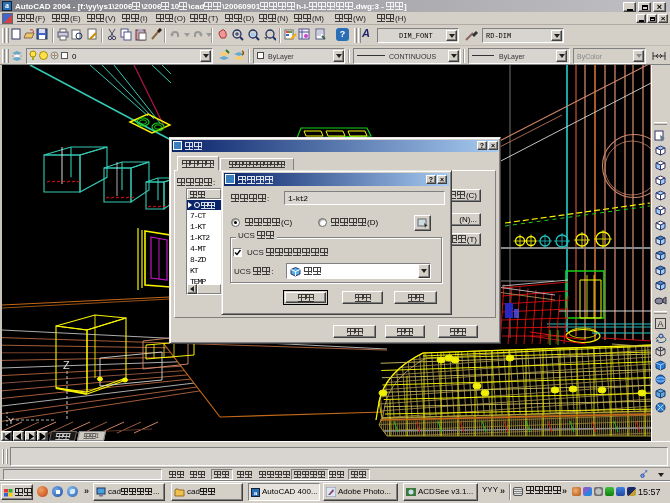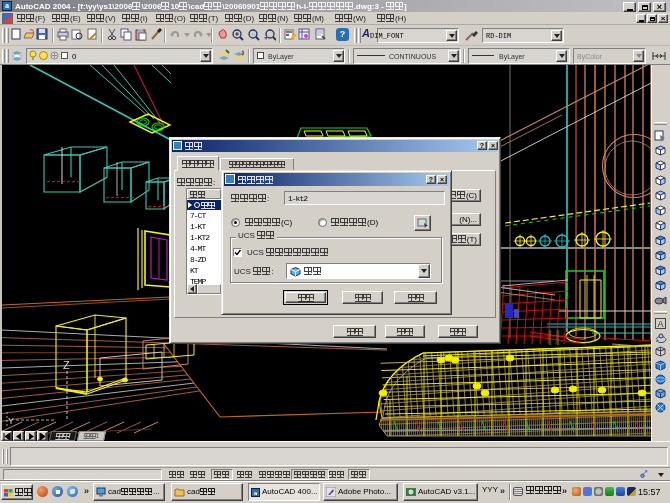--- a/index.html
+++ b/index.html
@@ -146,21 +146,21 @@
 <div class="abs" style="left:52px;top:28px;width:2px;height:15px;border-left:1px solid #999;border-right:1px solid #fff"></div>
 <div class="abs" style="left:101px;top:28px;width:2px;height:15px;border-left:1px solid #999;border-right:1px solid #fff"></div>
 <div class="abs" style="left:164px;top:28px;width:2px;height:15px;border-left:1px solid #999;border-right:1px solid #fff"></div>
 <div class="abs" style="left:211px;top:28px;width:2px;height:15px;border-left:1px solid #999;border-right:1px solid #fff"></div>
 <div class="abs" style="left:279px;top:28px;width:2px;height:15px;border-left:1px solid #999;border-right:1px solid #fff"></div>
 <div class="abs" style="left:336px;top:28px;width:13px;height:13px;border-radius:3px;background:#2a6fb5;color:#fff;font-size:9px;font-weight:bold;text-align:center;line-height:13px">?</div>
 <div class="abs" style="left:354px;top:28px;width:3px;height:15px;border-left:1px solid #fff;border-right:1px solid #888"></div>
 <div class="abs" style="left:358px;top:28px;width:3px;height:15px;border-left:1px solid #fff;border-right:1px solid #888"></div>
 <div class="abs" style="left:362px;top:28px;width:13px;height:13px;font-size:11px;font-weight:bold;color:#226;font-style:italic">A</div>
 <div class="abs sunken" style="left:377px;top:28px;width:82px;height:15px;background:#d8d5d0"></div>
-<div class="abs txt" style="left:370px;top:31px;font-size:7px;font-family:'Liberation Mono',monospace">DIM_FONT</div>
+<div class="abs txt" style="left:399px;top:31px;font-size:7px;font-family:'Liberation Mono',monospace">DIM_FONT</div>
 <div class="abs btn" style="left:446px;top:30px;width:11px;height:11px">
     <span style="border-left:3px solid transparent;border-right:3px solid transparent;border-top:4px solid #222"></span>
   </div>
 <div class="abs" style="left:465px;top:30px;width:14px;height:10px"><svg width="13" height="13" viewBox="0 0 13 13">
       <path d="M1 10 L8 3" stroke="#866" stroke-width="2"></path>
       <path d="M8 6 L12 2" stroke="#333" stroke-width="3"></path>
     </svg></div>
 <div class="abs sunken" style="left:482px;top:28px;width:82px;height:15px;background:#d8d5d0"></div>
 <div class="abs txt" style="left:486px;top:31px;font-size:7px;font-family:'Liberation Mono',monospace">RD-DIM</div>
 <div class="abs btn" style="left:551px;top:30px;width:11px;height:11px">
@@ -674,21 +674,21 @@
       <rect x="0" y="0" width="10" height="10" fill="#dce6f0" stroke="#88a"></rect>
       <path d="M2 8 L7 2 L8 4 L4 8 Z" fill="#846"></path>
     </svg>
     <span style="font-size:8px;margin-left:2px;white-space:nowrap;overflow:hidden">Adobe Photo...</span>
   </div>
 <div class="abs" style="left:403px;top:483px;width:75px;height:18px;border:1px solid;border-color:#fff #404040 #404040 #fff;box-shadow:inset -1px -1px 0 #808080;background:#d4d0c8;display:flex;align-items:center;padding:0 2px;overflow:hidden">
     <svg width="10" height="10" viewBox="0 0 10 10">
       <rect x="0" y="1" width="10" height="8" fill="#3a7a3a"></rect>
       <circle cx="5" cy="5" r="2.5" fill="#cde"></circle>
     </svg>
-    <span style="font-size:8px;margin-left:2px;white-space:nowrap;overflow:hidden">AutoCAD v3.1...</span>
+    <span style="font-size:8px;margin-left:2px;white-space:nowrap;overflow:hidden">ACDSee v3.1...</span>
   </div>
 <div class="abs" style="left:482px;top:485px;font-size:8px;color:#000">YYY</div>
 <div class="abs" style="left:500px;top:486px;font-size:9px;font-weight:bold;color:#222">»</div>
 <div class="abs" style="left:509px;top:484px;width:2px;height:16px;border-left:1px solid #888;border-right:1px solid #fff"></div>
 <div class="abs" style="left:513px;top:487px;width:10px;height:9px;border:1px solid #555;border-radius:2px;background:repeating-linear-gradient(0deg,#ddd 0 1px,#888 1px 2px)"></div>
 <div class="abs" style="left:526px;top:486px"><i class="z" style="width:8px;height:8px;margin-right:1px;color:#000;"></i><i class="z" style="width:8px;height:8px;margin-right:1px;color:#000;"></i><i class="z" style="width:8px;height:8px;margin-right:1px;color:#000;"></i><i class="z" style="width:8px;height:8px;margin-right:1px;color:#000;"></i></div>
 <div class="abs" style="left:562px;top:486px;font-size:9px;font-weight:bold;color:#222">»</div>
 <div class="abs" style="left:572px;top:487px;width:9px;height:9px;background:radial-gradient(circle at 40% 40%,#f0b070,#b05010);border-radius:2px"></div>
 <div class="abs" style="left:583px;top:487px;width:9px;height:9px;background:linear-gradient(135deg,#8060d0 50%,#3080e0 50%);border-radius:2px"></div>
 <div class="abs" style="left:594px;top:487px;width:9px;height:9px;background:radial-gradient(circle at 50% 50%,#c0c0c0 40%,#707070 60%);border-radius:2px"></div>

